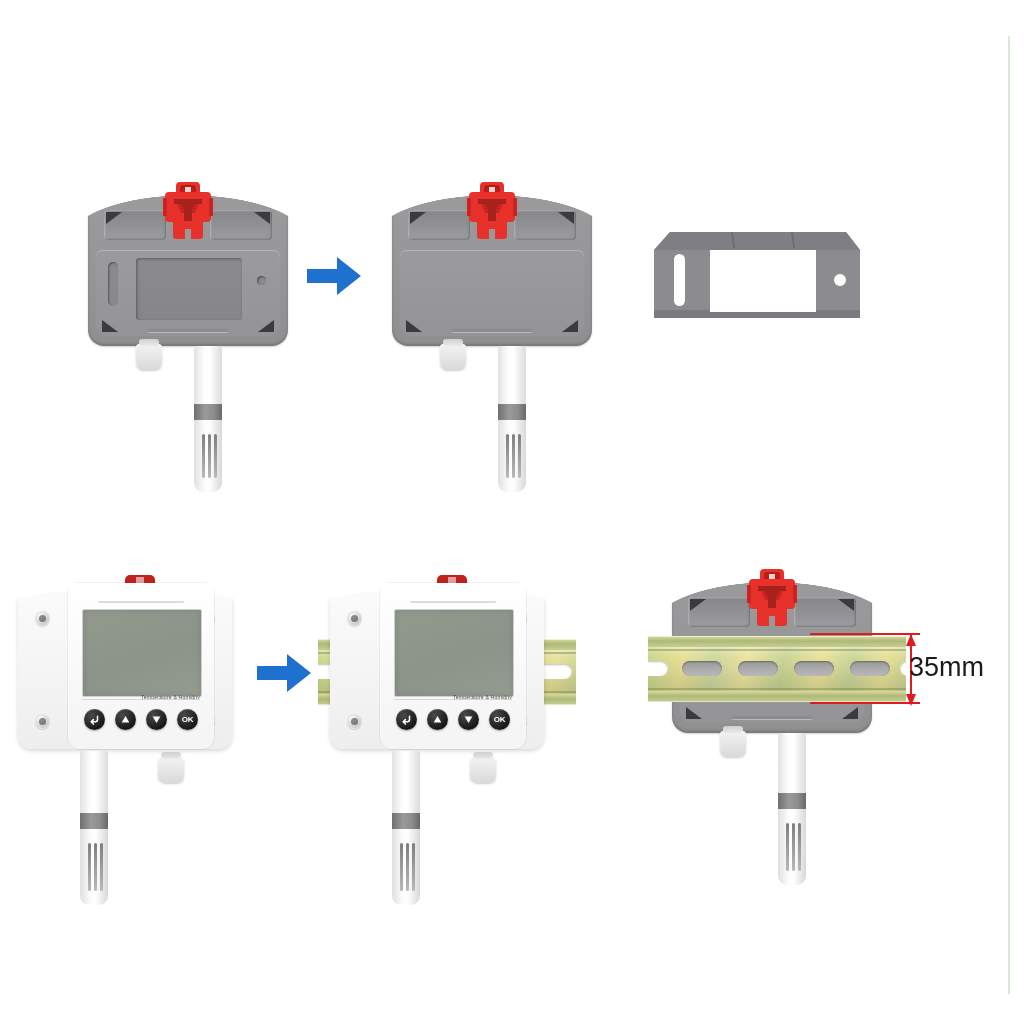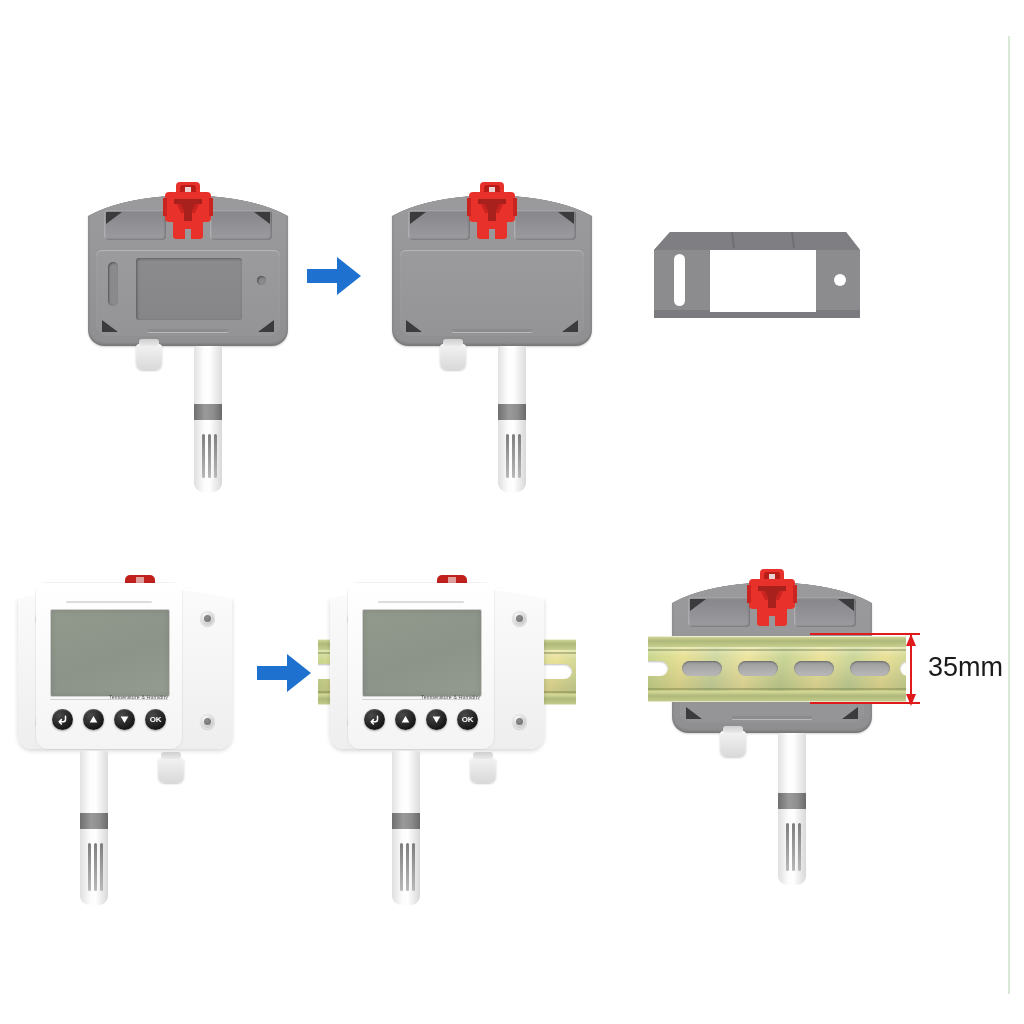--- a/index.html
+++ b/index.html
@@ -143,21 +143,21 @@
     border-radius:14px;
     box-shadow:0 2px 4px rgba(0,0,0,.16), inset 0 1px 0 #fff;
   }
   .w-shell::before{
     content:"";position:absolute;left:-1px;top:-1px;width:216px;height:24px;
     background:#fff;
     -webkit-mask:radial-gradient(130px 24px at 50% 24px, transparent 99%, #000 100%);
     mask:radial-gradient(130px 24px at 50% 24px, transparent 99%, #000 100%);
   }
   .w-face{
-    position:absolute;left:18px;top:0px;width:146px;height:166px;
+    position:absolute;left:50px;top:0px;width:146px;height:166px;
     background:linear-gradient(180deg,#ffffff,#f4f4f4);
     border-radius:10px 10px 12px 12px;
     box-shadow:0 0 0 1px rgba(0,0,0,.05);
   }
   .w-face::before{
     content:"";position:absolute;left:0;top:0;width:146px;height:18px;
     background:#fff;
     -webkit-mask:radial-gradient(90px 18px at 50% 18px, transparent 99%, #000 100%);
     mask:radial-gradient(90px 18px at 50% 18px, transparent 99%, #000 100%);
   }
@@ -536,16 +536,16 @@
   </div>
 
   <div class="dim" style="left:896px;top:630px;width:120px;height:100px;">
     <div class="dim-line" style="left:-86px;top:3px;width:110px;height:2px;"></div>
     <div class="dim-line" style="left:-86px;top:72px;width:110px;height:2px;"></div>
     <div class="dim-line" style="left:14px;top:5px;width:2px;height:68px;"></div>
     <svg style="position:absolute;left:9px;top:4px;width:12px;height:72px;" viewBox="0 0 12 72">
       <path d="M6 0 L11 12 L1 12 Z" fill="#e01b1b"></path>
       <path d="M6 72 L1 60 L11 60 Z" fill="#e01b1b"></path>
     </svg>
-    <div class="dim-label" style="left:32px;top:22px;">35mm</div>
+    <div class="dim-label" style="left:13px;top:22px;">35mm</div>
   </div>
 
 </div>
 
 </body></html>

